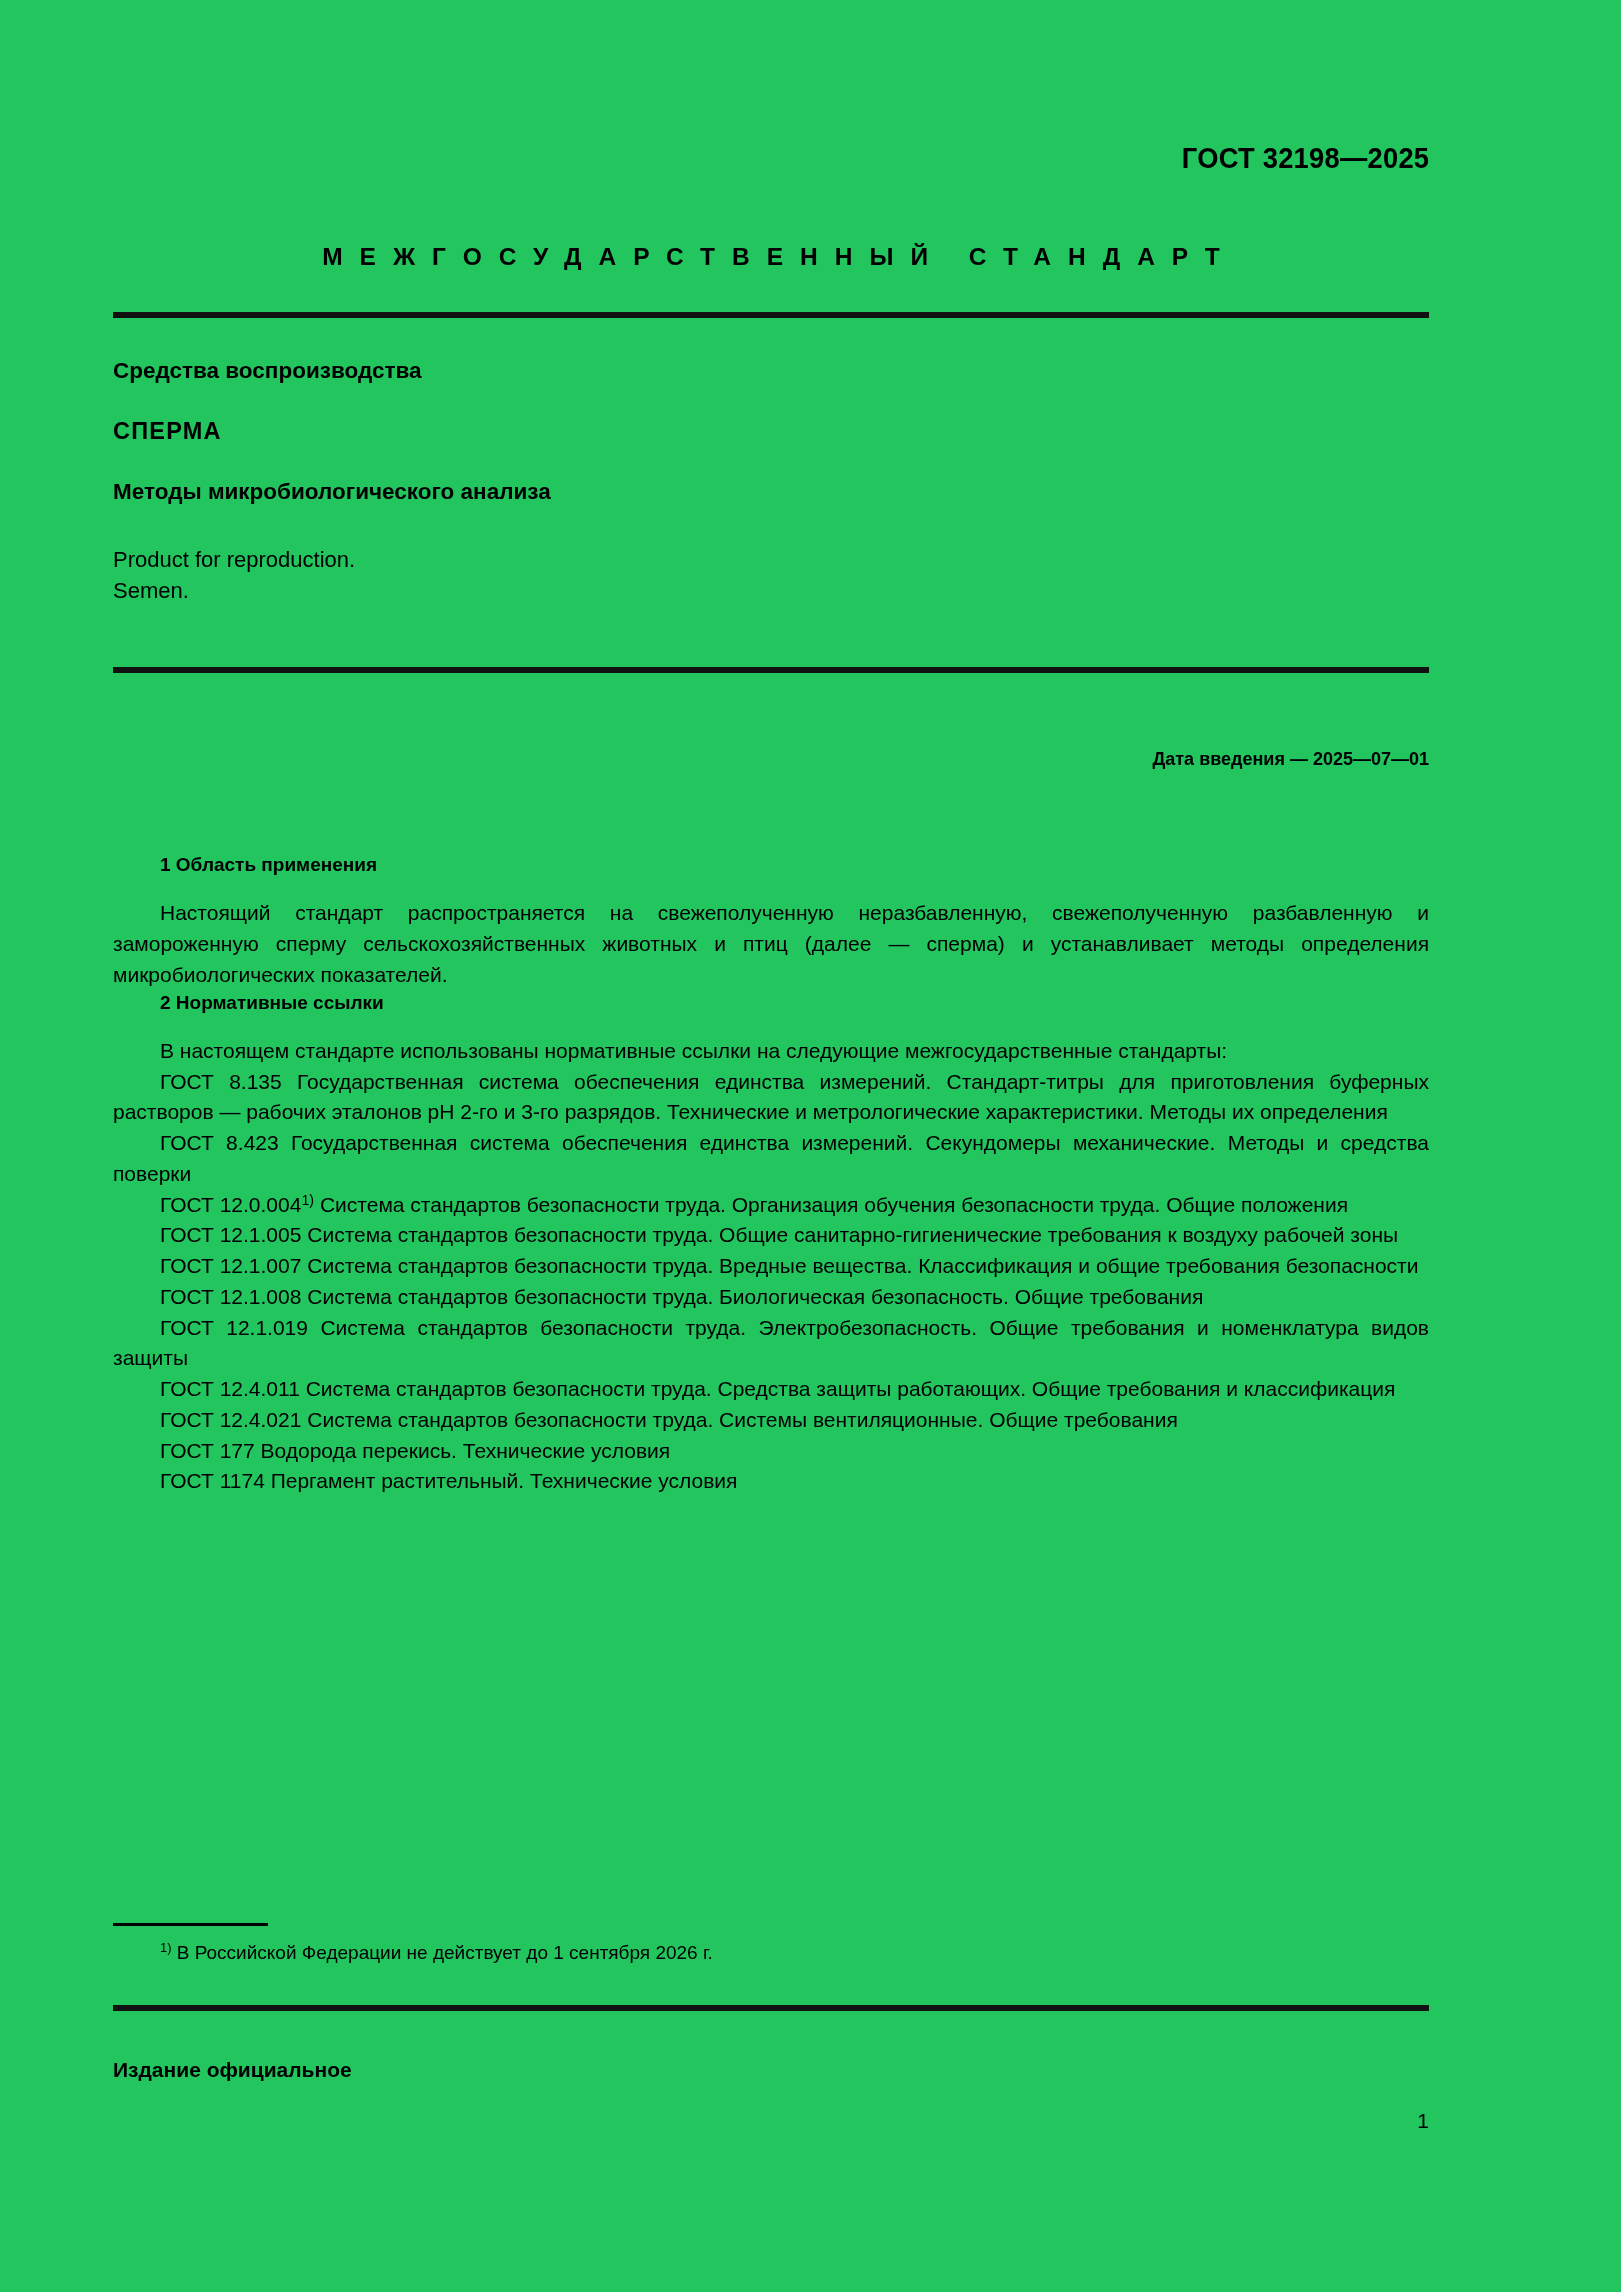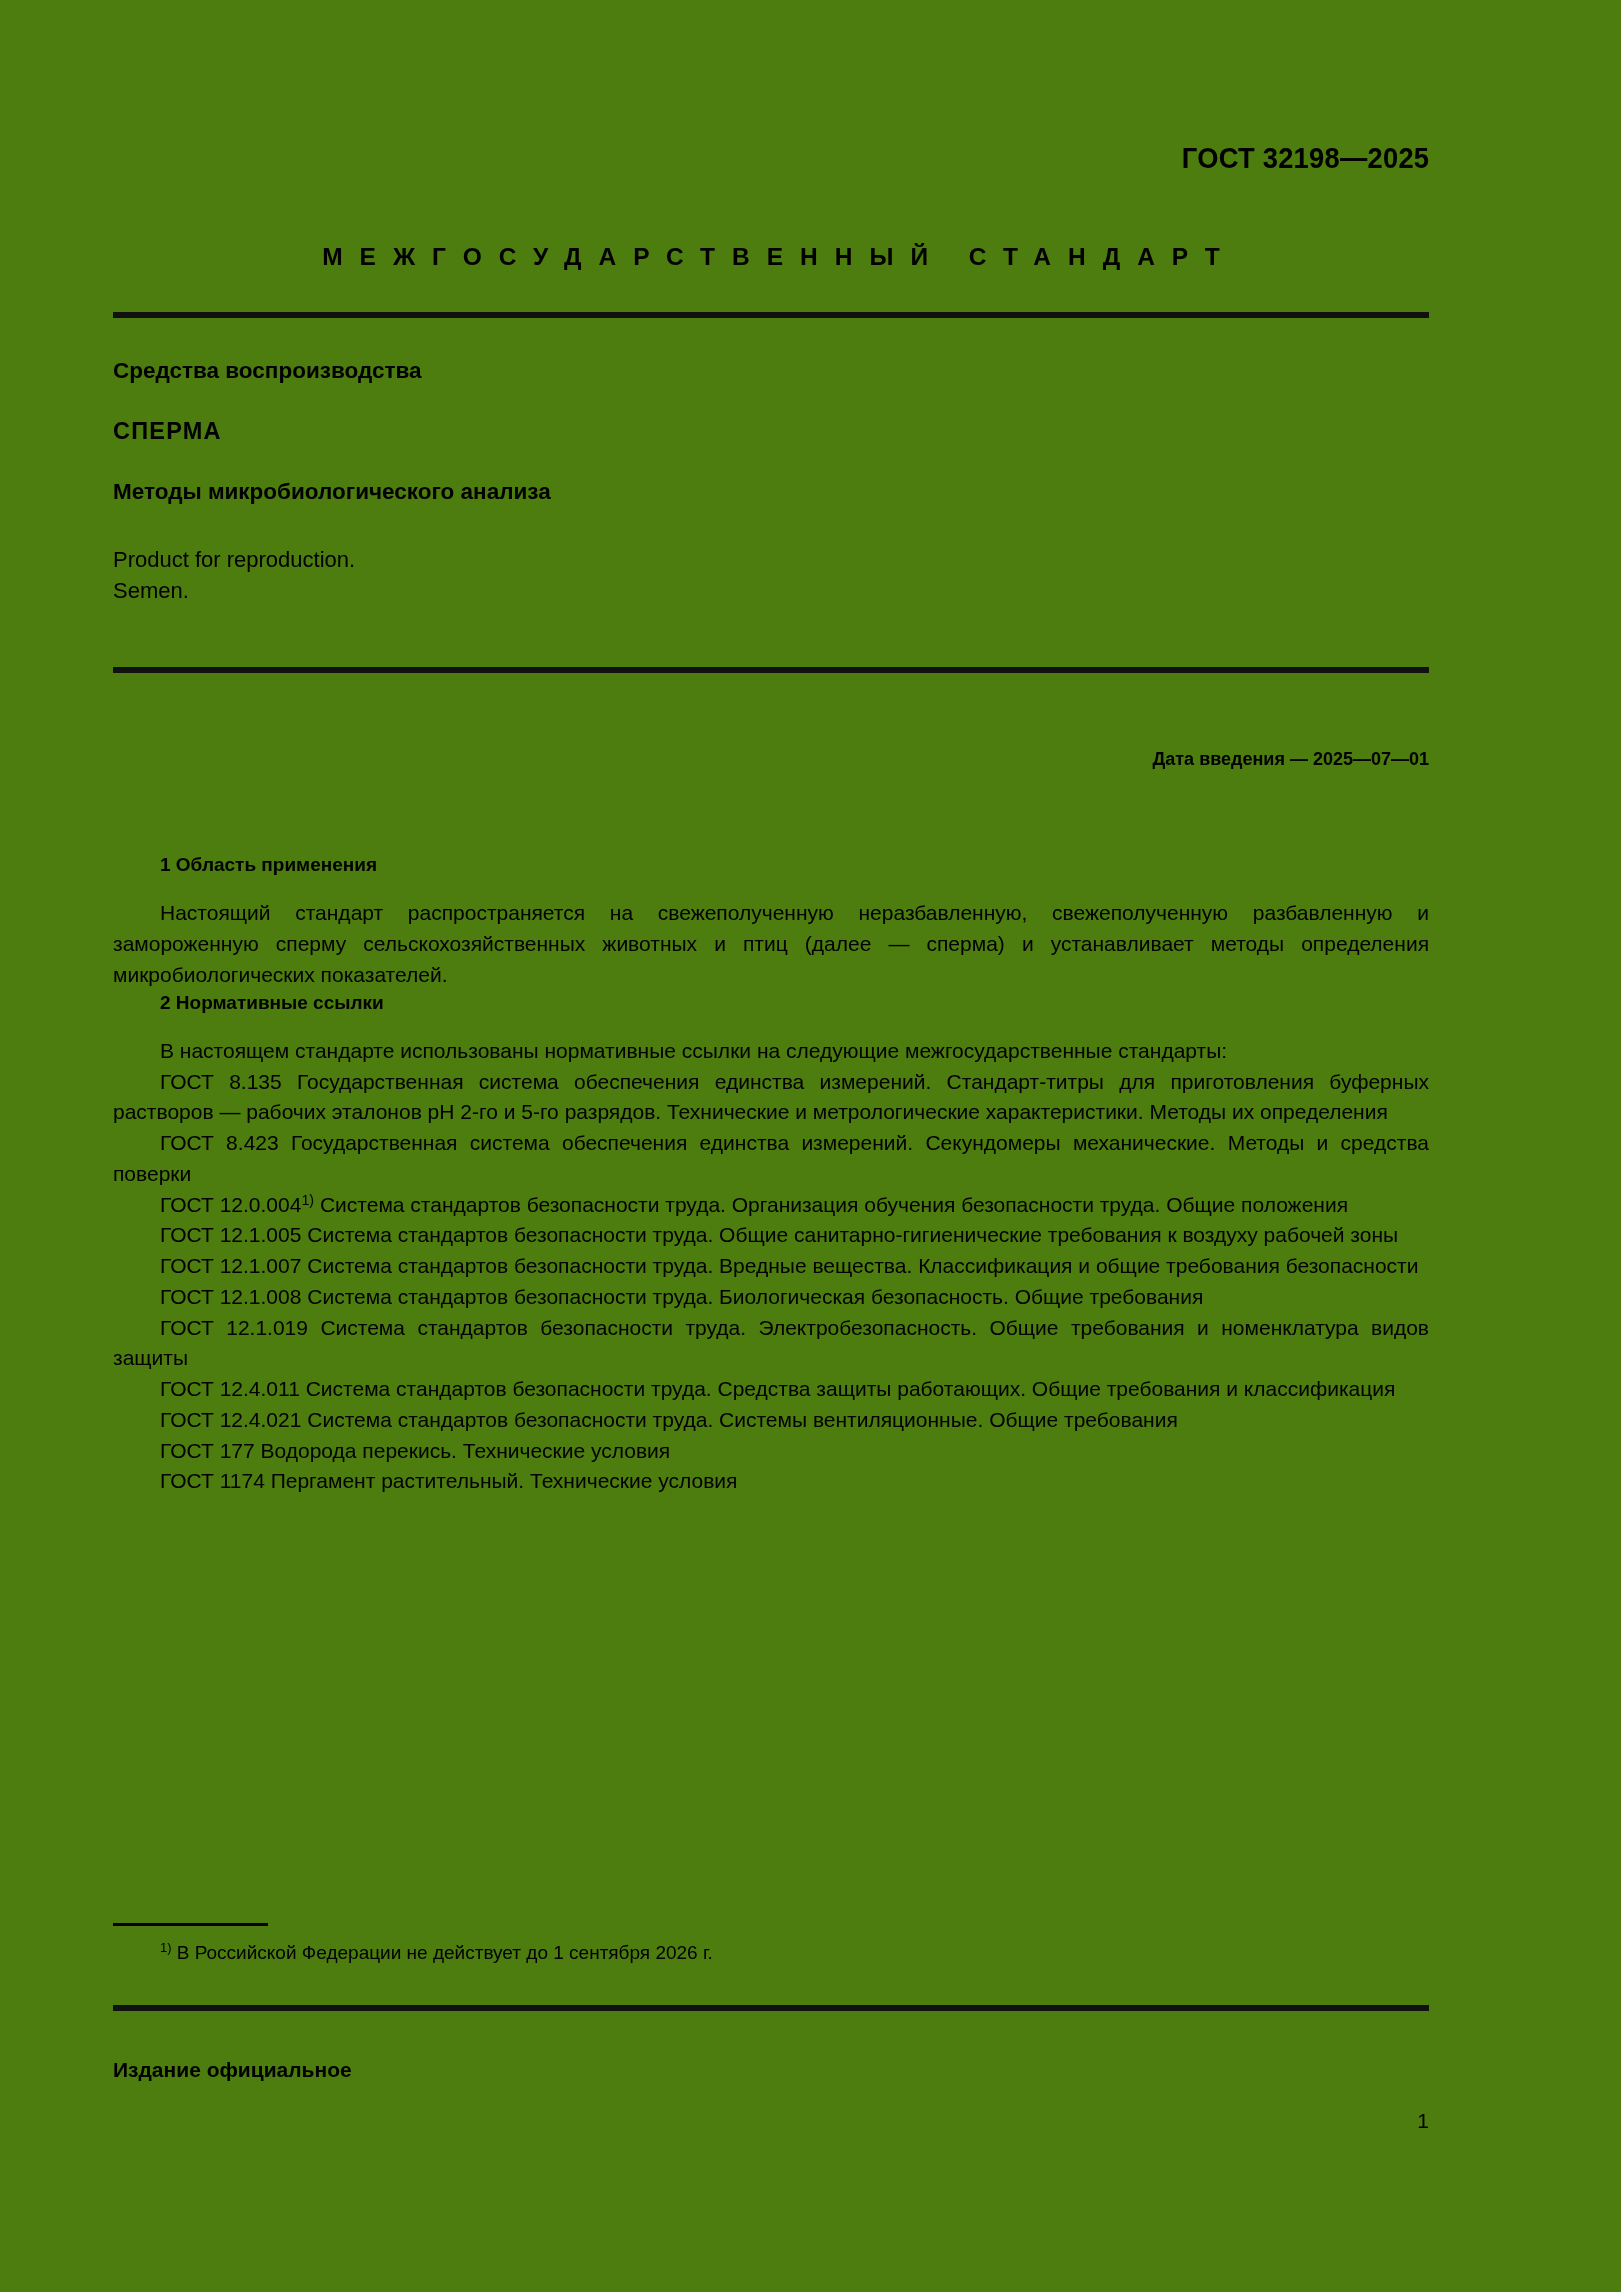--- a/index.html
+++ b/index.html
@@ -9,21 +9,21 @@
     background: #ffffff;
   }
   body {
     font-family: "Liberation Sans", sans-serif;
     color: #000000;
   }
   .page {
     position: relative;
     width: 1621px;
     height: 2293px;
-    background: #4d7c0f;
+    background: #22c55e;
     margin: 0 auto;
     overflow: hidden;
     box-sizing: border-box;
   }
   .content {
     position: absolute;
     left: 113px;
     top: 0;
     width: 1316px;
     height: 2293px;
@@ -206,21 +206,21 @@
 
     <div class="body-area">
 
       <h2 class="section-heading">1 Область применения</h2>
       <p class="para indent">Настоящий стандарт распространяется на свежеполученную неразбавленную, свежеполученную разбавленную и замороженную сперму сельскохозяйственных животных и птиц (далее — сперма) и устанавливает методы определения микробиологических показателей.</p>
 
       <h2 class="section-heading section-2-heading">2 Нормативные ссылки</h2>
       <p class="para indent">В настоящем стандарте использованы нормативные ссылки на следующие межгосударственные стандарты:</p>
 
       <div class="ref-list">
-        <p class="para indent">ГОСТ 8.135 Государственная система обеспечения единства измерений. Стандарт-титры для приготовления буферных растворов — рабочих эталонов pH 2-го и 5-го разрядов. Технические и метрологические характеристики. Методы их определения</p>
+        <p class="para indent">ГОСТ 8.135 Государственная система обеспечения единства измерений. Стандарт-титры для приготовления буферных растворов — рабочих эталонов pH 2-го и 3-го разрядов. Технические и метрологические характеристики. Методы их определения</p>
         <p class="para indent">ГОСТ 8.423 Государственная система обеспечения единства измерений. Секундомеры механические. Методы и средства поверки</p>
         <p class="para indent"><span>ГОСТ 12.0.004</span><sup class="fn">1)</sup><span> Система стандартов безопасности труда. Организация обучения безопасности труда. Общие положения</span></p>
         <p class="para indent">ГОСТ 12.1.005 Система стандартов безопасности труда. Общие санитарно-гигиенические требования к воздуху рабочей зоны</p>
         <p class="para indent">ГОСТ 12.1.007 Система стандартов безопасности труда. Вредные вещества. Классификация и общие требования безопасности</p>
         <p class="para indent">ГОСТ 12.1.008 Система стандартов безопасности труда. Биологическая безопасность. Общие требования</p>
         <p class="para indent">ГОСТ 12.1.019 Система стандартов безопасности труда. Электробезопасность. Общие требования и номенклатура видов защиты</p>
         <p class="para indent">ГОСТ 12.4.011 Система стандартов безопасности труда. Средства защиты работающих. Общие требования и классификация</p>
         <p class="para indent">ГОСТ 12.4.021 Система стандартов безопасности труда. Системы вентиляционные. Общие требования</p>
         <p class="para indent">ГОСТ 177 Водорода перекись. Технические условия</p>
         <p class="para indent">ГОСТ 1174 Пергамент растительный. Технические условия</p>

